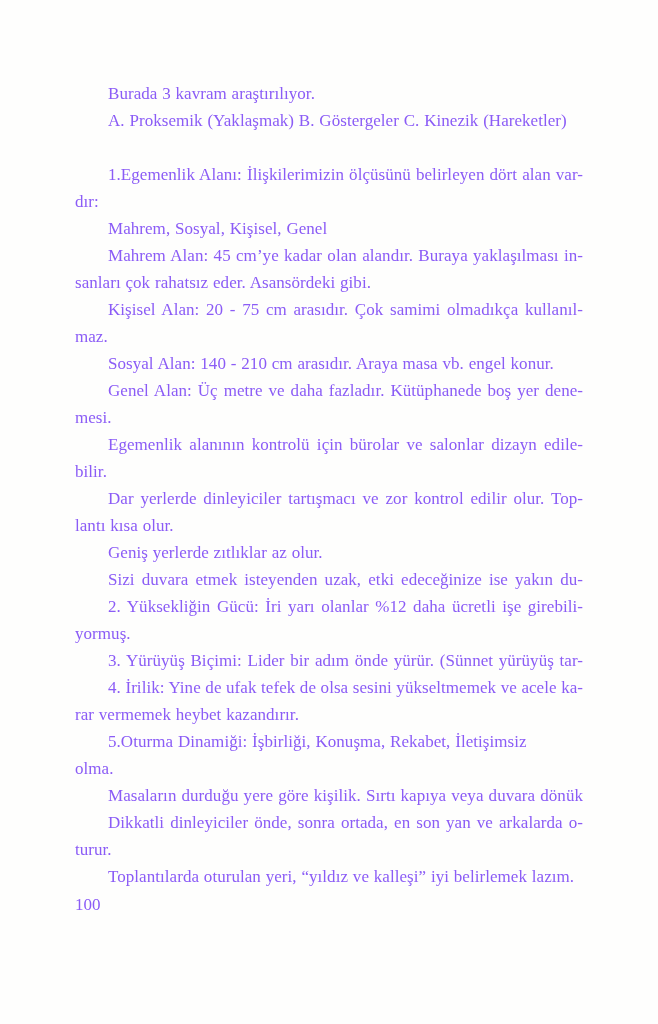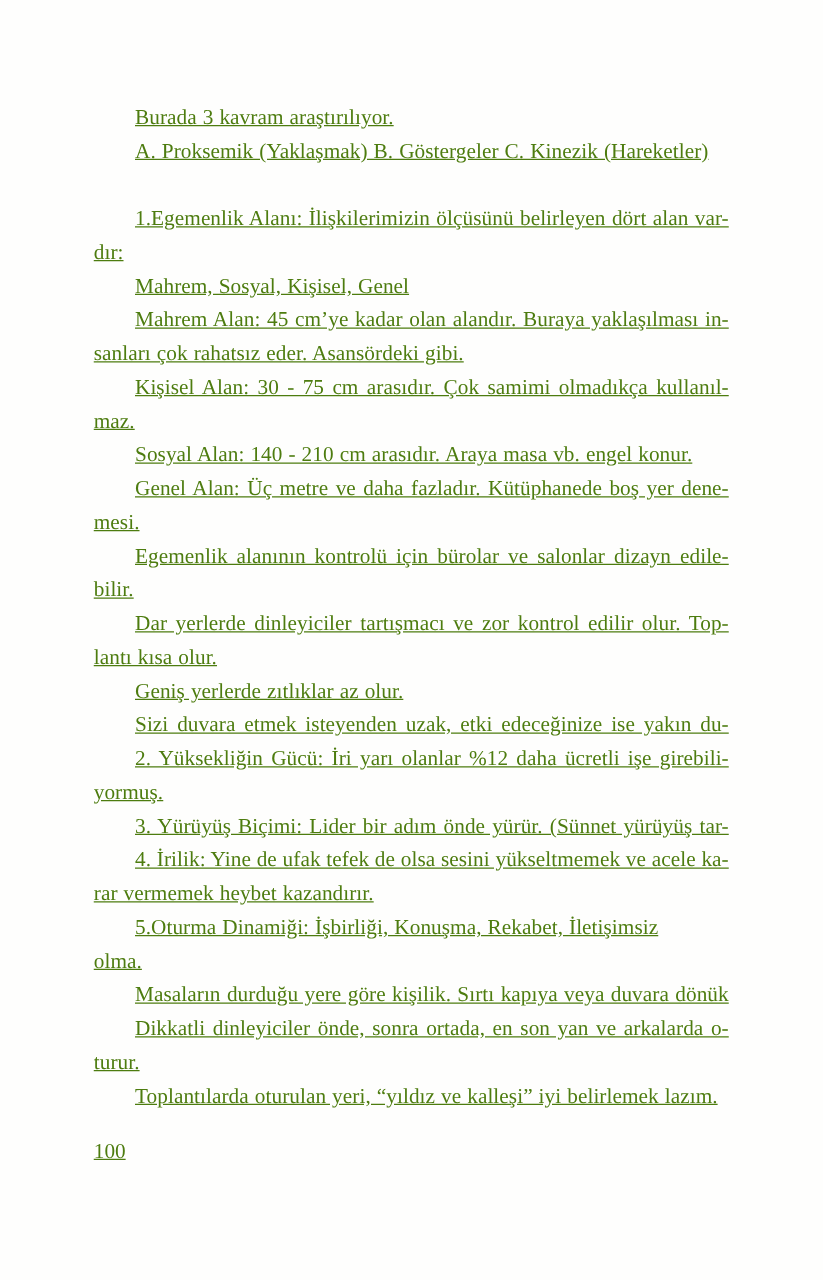--- a/index.html
+++ b/index.html
@@ -36,37 +36,37 @@
     text-align: justify;
     text-align-last: justify;
     word-spacing: normal;
   }
   .gap {
     height: 27px;
   }
   .page-number {
     font-size: 17px;
     line-height: 27px;
-    margin-top: 17px;
+    margin-top: 1px;
   }
 </style>
 </head>
 <body>
 
-<div class="page" style="background-color: rgb(254, 254, 253); color: #4d7c0f; text-decoration: underline;">
+<div class="page" style="background-color: rgb(254, 254, 253); color: #8b5cf6;">
   <div class="text-block">
       <div class="line in">Burada 3 kavram araştırılıyor.</div>
       <div class="line in">A. Proksemik (Yaklaşmak) B. Göstergeler C. Kinezik (Hareketler)</div>
       <div class="gap"></div>
       <div class="line in j">1.Egemenlik Alanı: İlişkilerimizin ölçüsünü belirleyen dört alan var-</div>
       <div class="line">dır:</div>
       <div class="line in">Mahrem, Sosyal, Kişisel, Genel</div>
       <div class="line in j">Mahrem Alan: 45 cm’ye kadar olan alandır. Buraya yaklaşılması in-</div>
       <div class="line">sanları çok rahatsız eder. Asansördeki gibi.</div>
-      <div class="line in j">Kişisel Alan: 30 - 75 cm arasıdır. Çok samimi olmadıkça kullanıl-</div>
+      <div class="line in j">Kişisel Alan: 20 - 75 cm arasıdır. Çok samimi olmadıkça kullanıl-</div>
       <div class="line">maz.</div>
       <div class="line in">Sosyal Alan: 140 - 210 cm arasıdır. Araya masa vb. engel konur.</div>
       <div class="line in j">Genel Alan: Üç metre ve daha fazladır. Kütüphanede boş yer dene-</div>
       <div class="line">mesi.</div>
       <div class="line in j">Egemenlik alanının kontrolü için bürolar ve salonlar dizayn edile-</div>
       <div class="line">bilir.</div>
       <div class="line in j">Dar yerlerde dinleyiciler tartışmacı ve zor kontrol edilir olur. Top-</div>
       <div class="line">lantı kısa olur.</div>
       <div class="line in">Geniş yerlerde zıtlıklar az olur.</div>
       <div class="line in j">Sizi duvara etmek isteyenden uzak, etki edeceğinize ise yakın du-</div>

